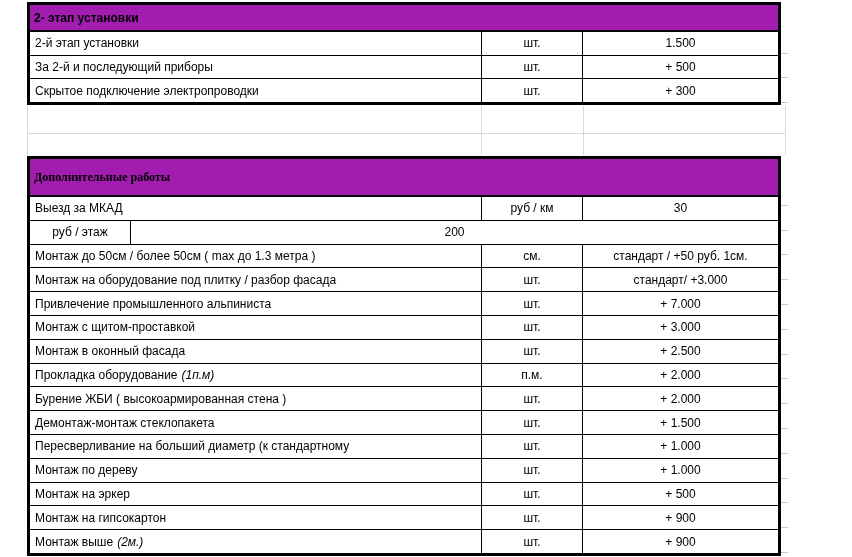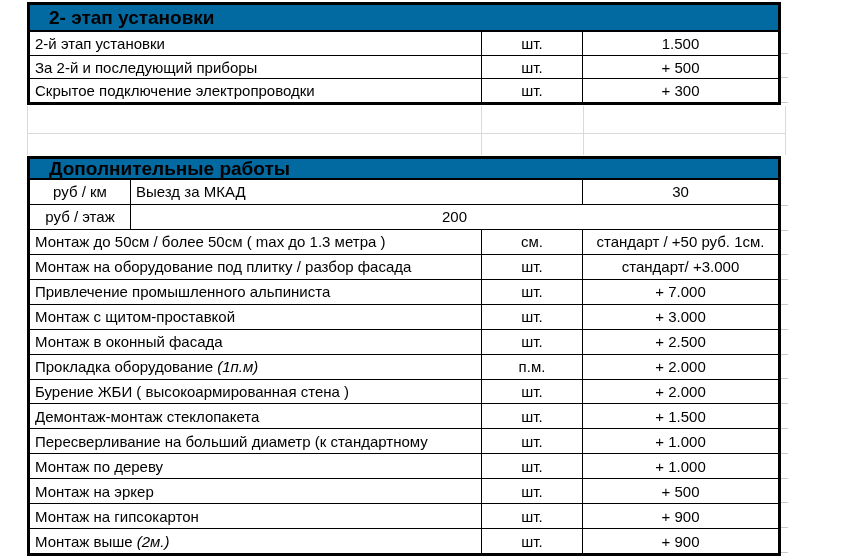--- a/index.html
+++ b/index.html
@@ -17,38 +17,38 @@
     left:27px;
     width:754px;
     border:3px solid #000;
     background:#fff;
     display:flex;
     flex-direction:column;
   }
   #tbl1 { top:2px;   height:103px; }
   #tbl2 { top:156px; height:400px; }
   .hdr {
-    background:#0369a1;
+    background:#a21caf;
     font-weight:bold;
-    font-size:19px;
+    font-size:12px;
     display:flex;
     align-items:center;
-    padding-left:19px;
+    padding-left:4px;
     border-bottom:2px solid #000;
     flex:0 0 auto;
     white-space:nowrap; overflow:hidden;
   }
   #tbl1 .hdr { height:27px; }
-  #tbl2 .hdr { height:21px; }
+  #tbl2 .hdr { height:38px;font-family:Liberation Serif, serif; }
   .body { flex:1 1 auto; display:flex; flex-direction:column; }
   .row { flex:1 1 0; display:flex; border-bottom:1.5px solid #000; min-height:0; }
   .row:last-child { border-bottom:none;justify-content:center; }
   .cell {
     display:flex; align-items:center;
-    font-size:15px;
+    font-size:12px;
     white-space:nowrap; overflow:hidden;
     min-width:0;
   }
   .c1 { width:452px; padding-left:5px; border-right:1.5px solid #000; }
   .c2 { width:101px; justify-content:center; border-right:1.5px solid #000; }
   .c3 { flex:1; justify-content:center; }
   .it { font-style:italic; margin-left:4px; }
   
   .gl { position:absolute; background:#d9d9d9; }
   .gl-h1 { left:27px; top:133px; width:759px; height:1px; }
@@ -93,22 +93,22 @@
         <div class="cell c2">шт.</div>
         <div class="cell c3">+ 300</div>
       </div>
     </div>
   </div>
 
   <div class="tbl" id="tbl2">
     <div class="hdr">Дополнительные работы</div>
     <div class="body">
       <div class="row">
+        <div class="cell c1">Выезд за МКАД</div>
         <div class="cell c2">руб / км</div>
-        <div class="cell c1">Выезд за МКАД</div>
         <div class="cell c3">30</div>
       </div>
       <div class="row">
         <div class="cell c2">руб / этаж</div>
         <div class="cell c3">200</div>
       </div>
       <div class="row">
         <div class="cell c1">Монтаж до 50см / более 50см ( max до 1.3 метра )</div>
         <div class="cell c2">см.</div>
         <div class="cell c3">стандарт / +50 руб. 1см.</div>

